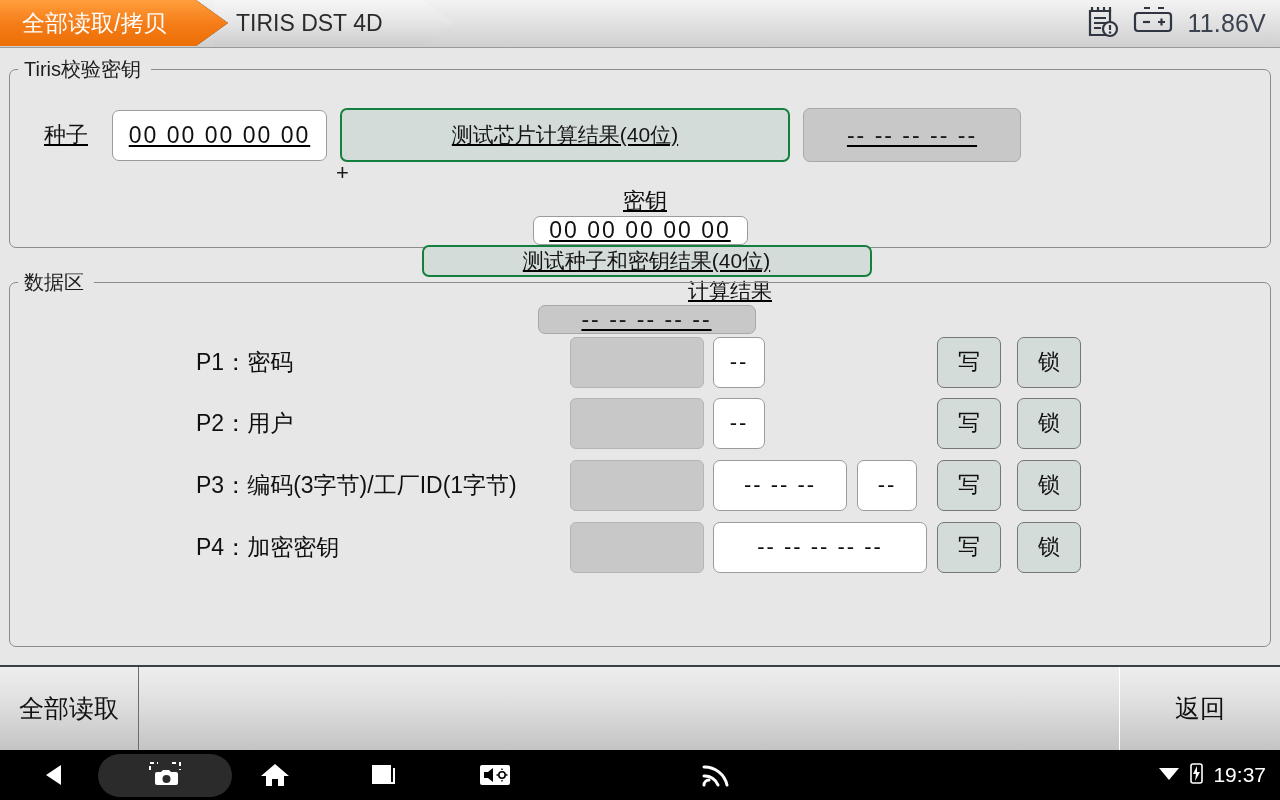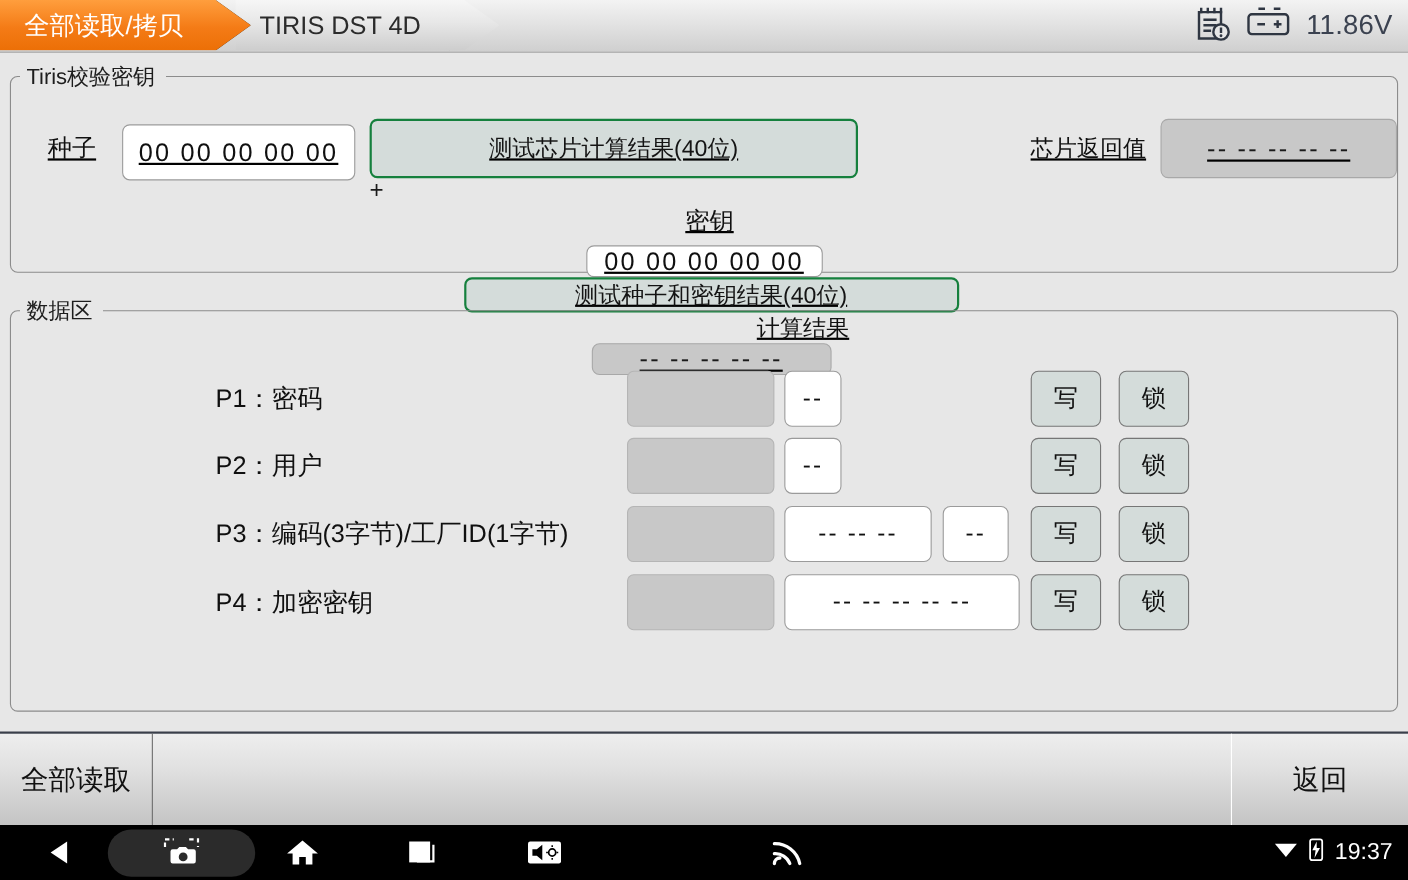--- a/index.html
+++ b/index.html
@@ -89,21 +89,21 @@
   .klabel {
     width: 92px; text-align: center; font-size: 22px; color: #111;
     margin-left: 10px;
   }
   .hexinput {
     width: 215px; height: 51px;
     background: #ffffff;
     border: 1px solid #9b9b9b;
     border-radius: 7px;
     display: flex; align-items: center; justify-content: center;
-    font-size: 23px; color: #101010; letter-spacing: 2px; margin-top: 7px;
+    font-size: 23px; color: #101010; letter-spacing: 2px;
   }
   .testbtn {
     width: 450px; height: 54px; margin-left: 13px;
     background: #d4dcda;
     border: 2px solid #15803d;
     border-radius: 7px;
     display: flex; align-items: center; justify-content: center;
     font-size: 21px; color: #141414;
   }
   .plus {
@@ -248,21 +248,20 @@
 
     <fieldset class="group" id="group-key">
       <legend>Tiris校验密钥</legend>
 
       <div class="plus">+</div>
 
       <div class="keyrow" id="keyrow-1">
         <div class="klabel">种子</div>
         <div class="hexinput">00  00  00  00  00</div>
         <div class="testbtn">测试芯片计算结果(40位)</div>
-        <div class="rlabel">芯片返回值</div>
         <div class="rfield">--  --  --  --  --</div>
       </div>
 
       <div class="keyrow" id="keyrow-2">
         <div class="klabel">密钥</div>
         <div class="hexinput">00  00  00  00  00</div>
         <div class="testbtn">测试种子和密钥结果(40位)</div>
         <div class="rlabel">计算结果</div>
         <div class="rfield">--  --  --  --  --</div>
       </div>

